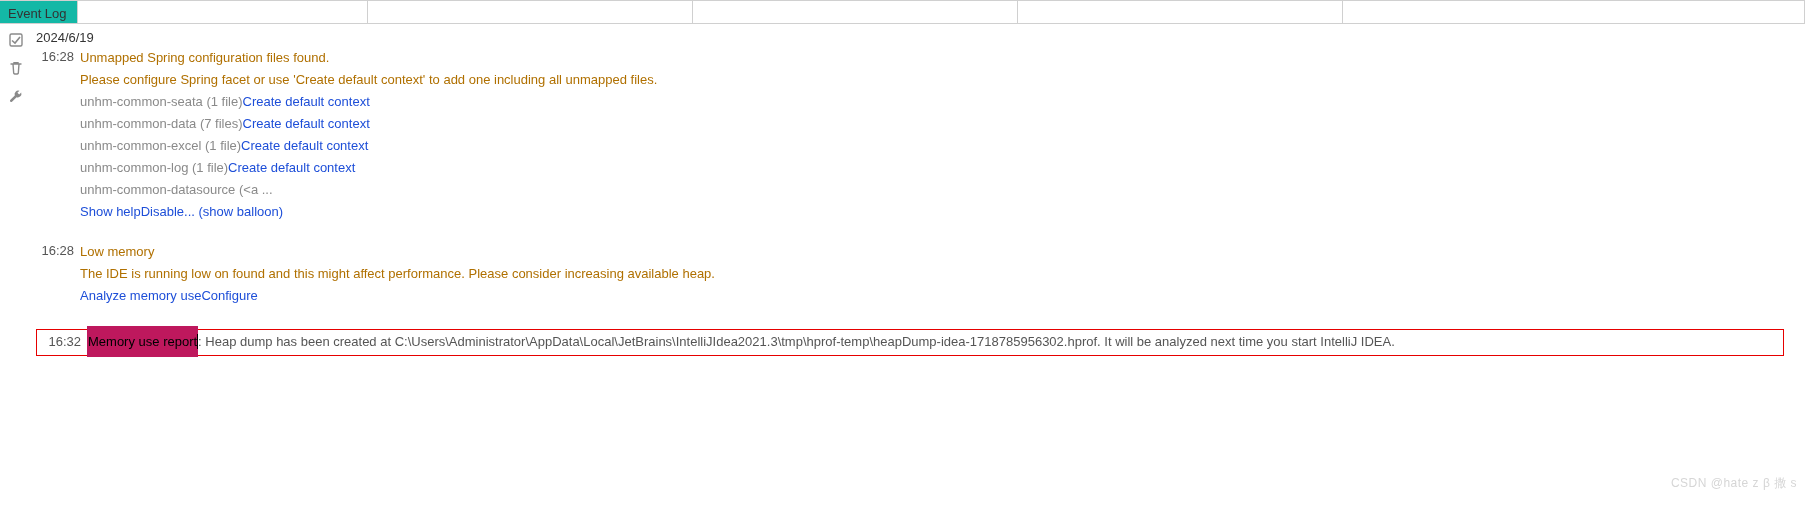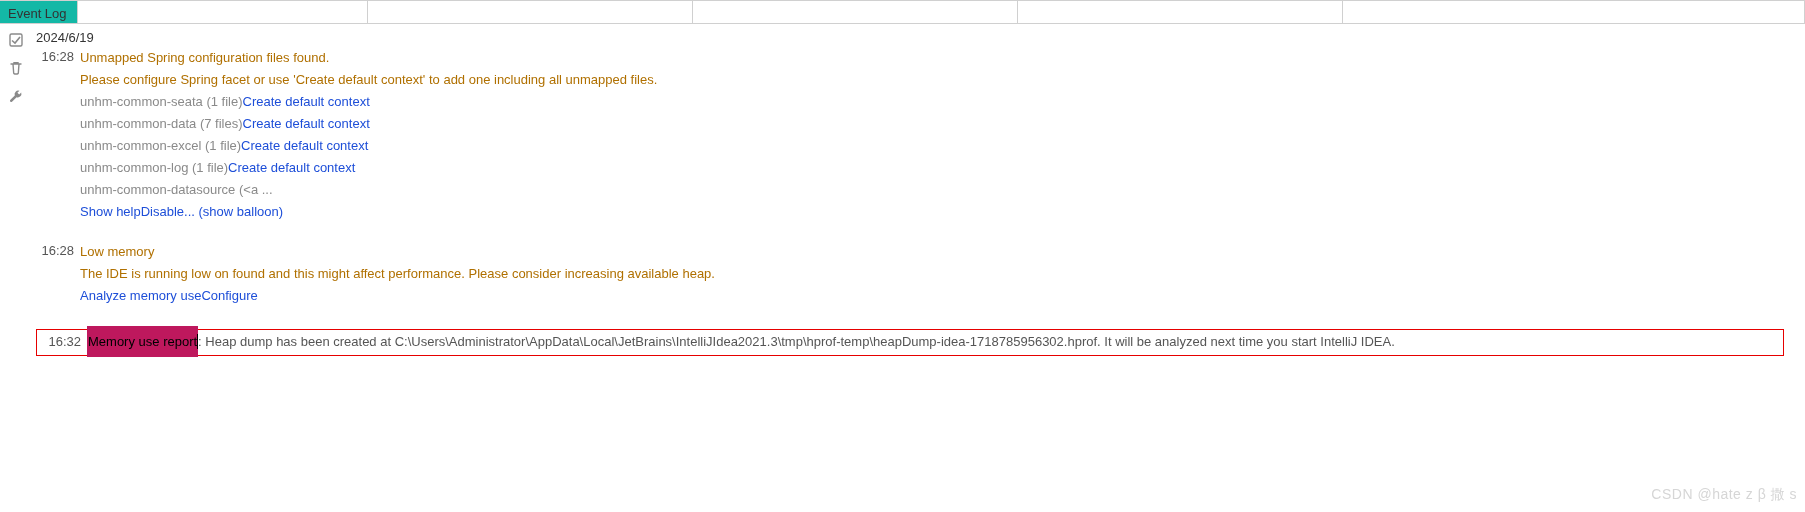--- a/index.html
+++ b/index.html
@@ -101,23 +101,23 @@
     color: #000;
     padding: 8px 1px;
   }
   .caret {
     border-right: 1px solid #000;
     margin-left:-1px;
   }
   .watermark {
     position: absolute;
     right: 8px;
-    bottom: 8px;
+    bottom: 20px;
     color: #d6d6d6;
-    font-size: 14px;
+    font-size: 12px;
     letter-spacing: 0.5px;
     pointer-events: none;
   }
   svg { display:block; }
 </style>
 </head>
 <body>
 
 <div class="tabbar">
   <div class="tab">

